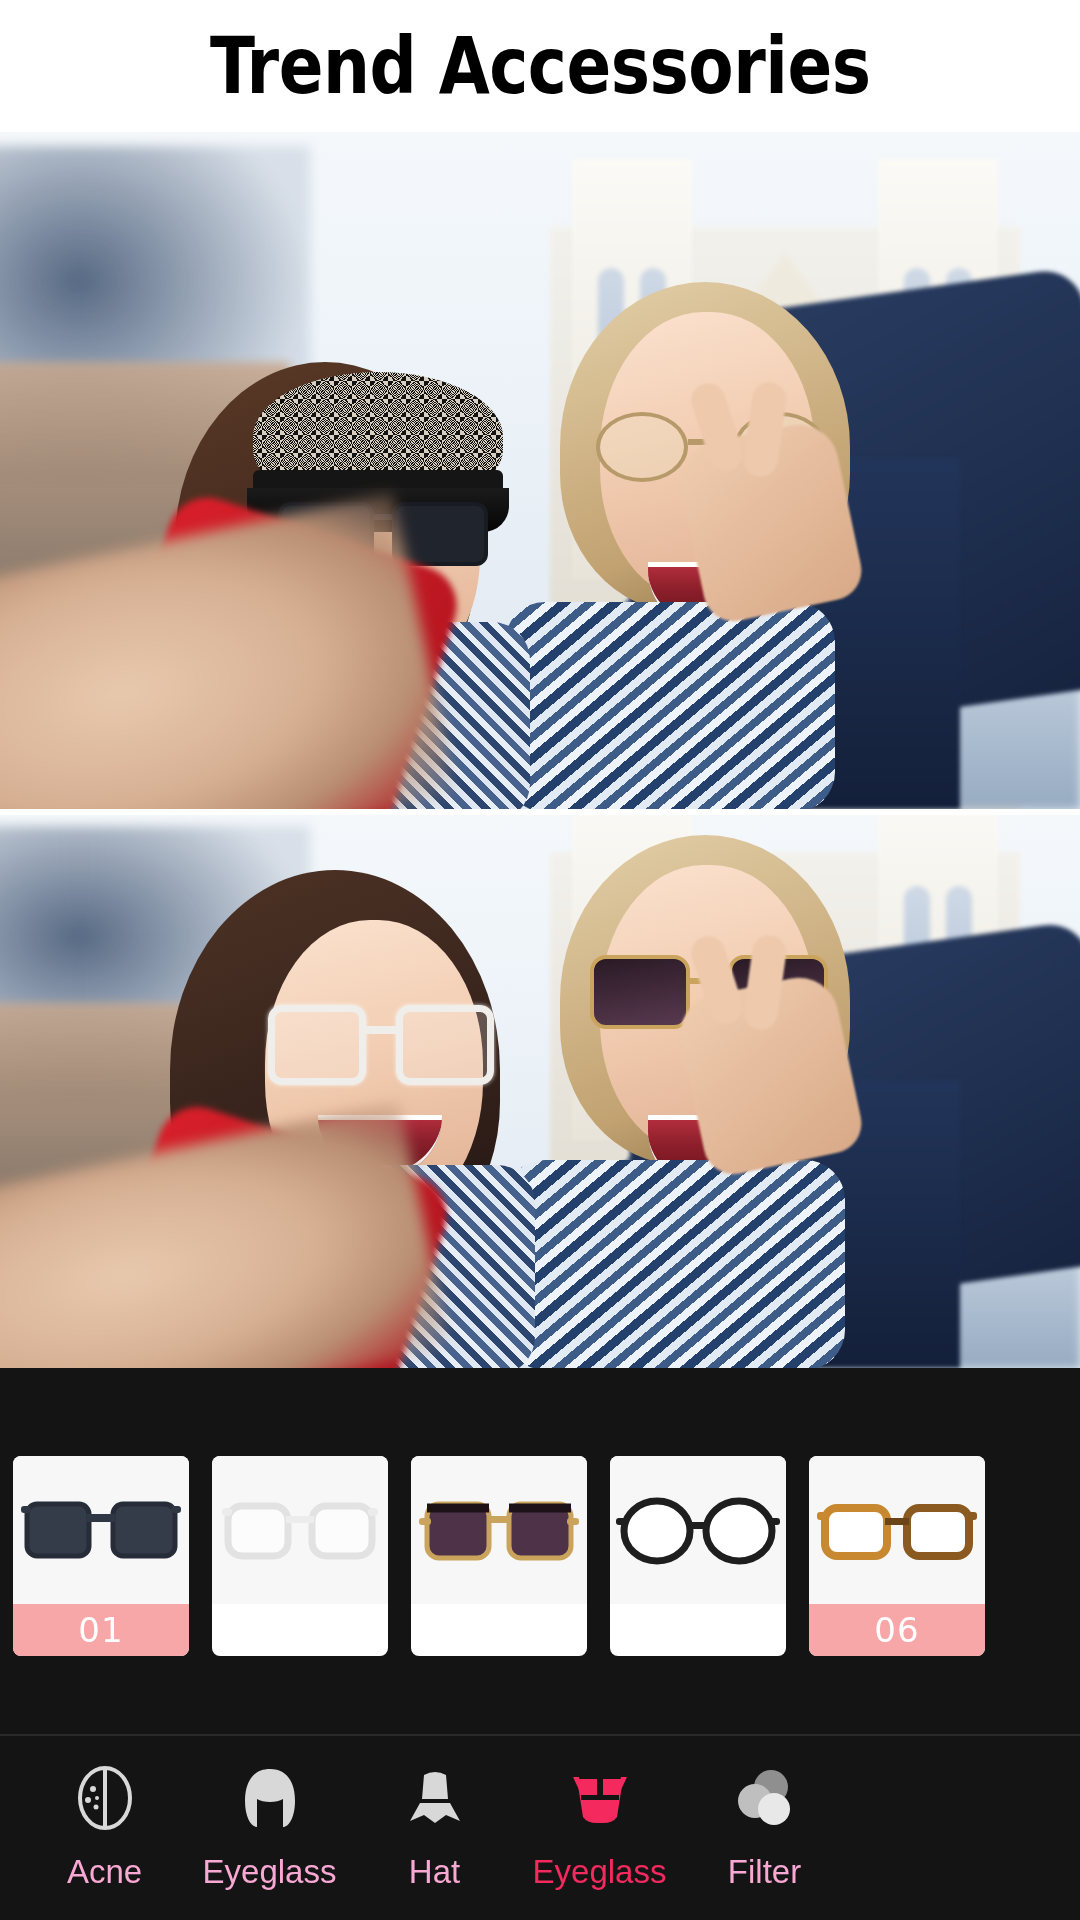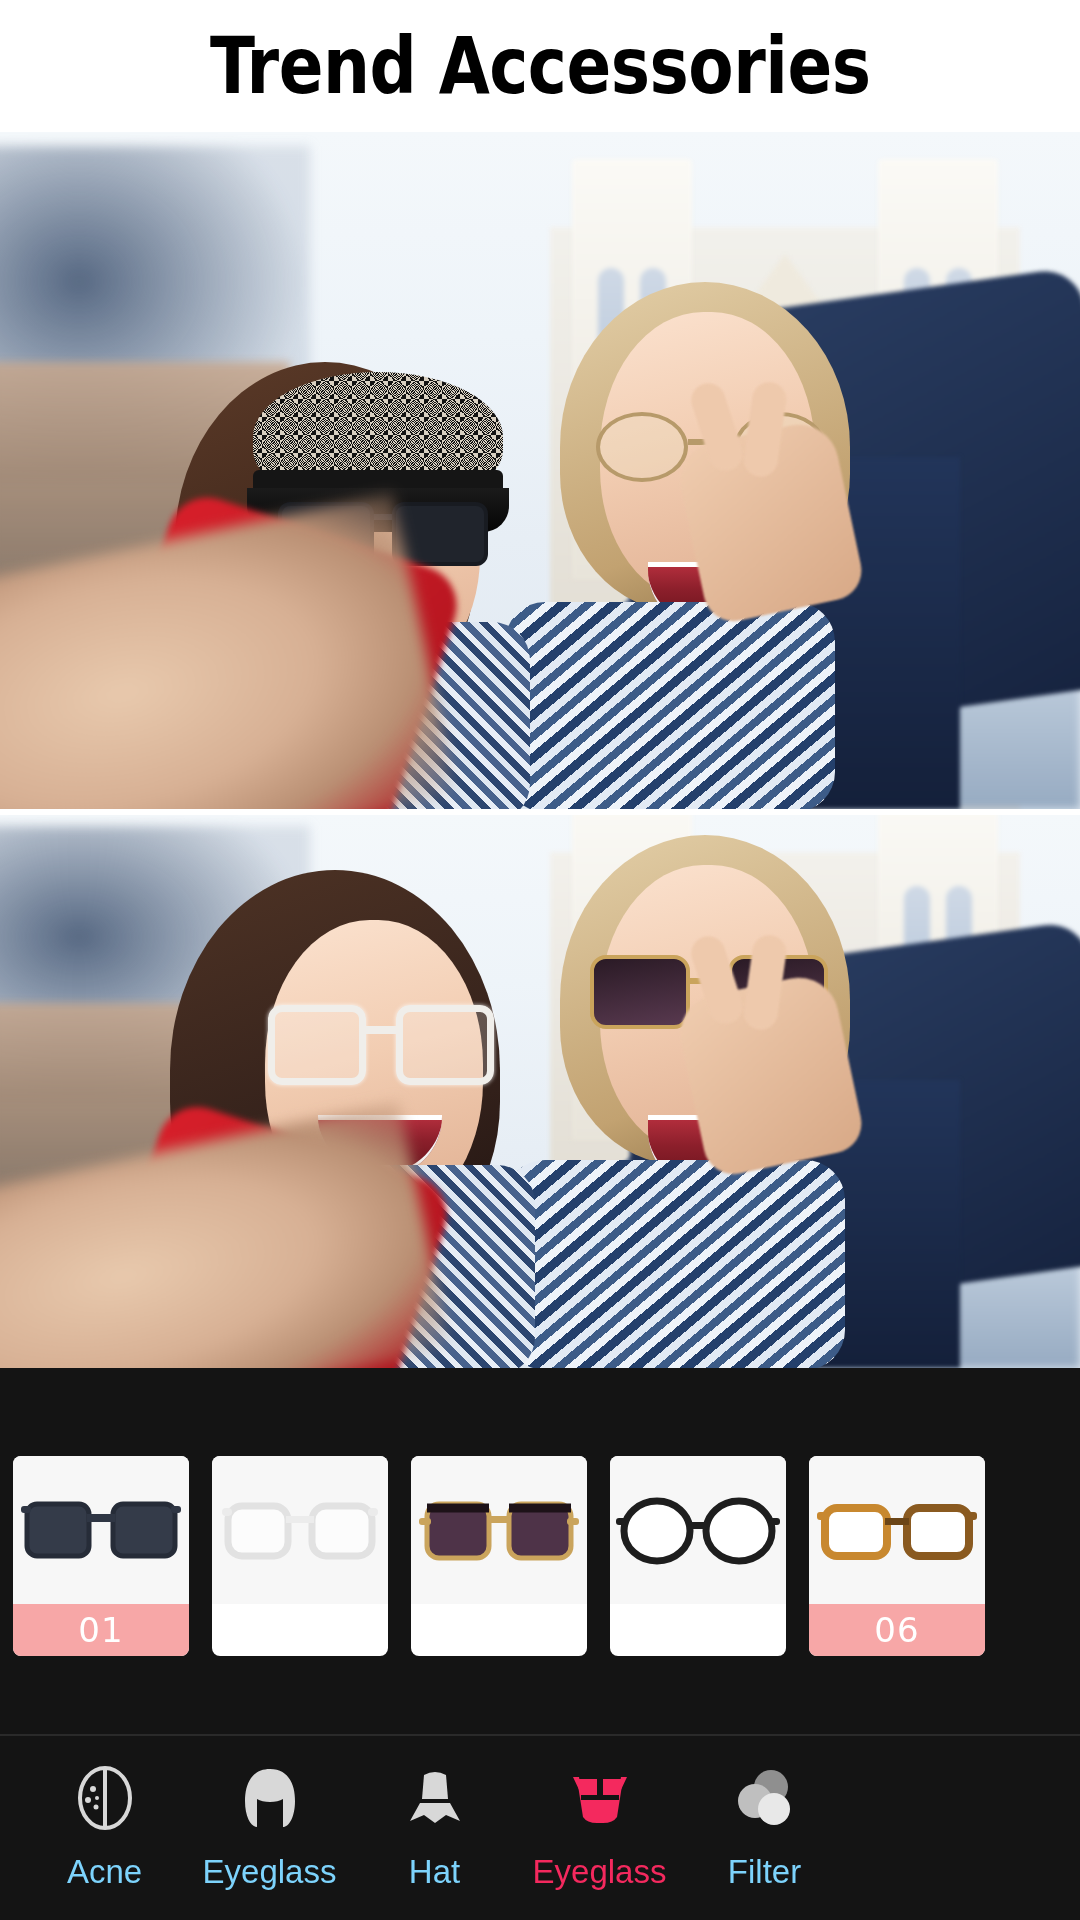--- a/index.html
+++ b/index.html
@@ -120,21 +120,21 @@
 
   
   .nav-divider { position:absolute; left:0; top:366px; width:1080px; height:2px;
     background:#2a2a2a; }
   .nav { position:absolute; left:0; top:368px; width:1080px; height:184px;
     display:flex; align-items:center; }
   .nav-item { flex:0 0 auto; width:165px; display:flex; flex-direction:column;
     align-items:center; justify-content:center; gap:22px; }
   .nav-item.first { width:92px; align-items:flex-start; padding-left:0; margin-left:-70px; }
   .nav-icon { width:66px; height:66px; position:relative; }
-  .nav-label { font-size:33px; color:#7dd3fc; font-family:"Liberation Sans",sans-serif;
+  .nav-label { font-size:33px; color:#f9a8d4; font-family:"Liberation Sans",sans-serif;
     white-space:nowrap; }
   .nav-item.active .nav-label { color:#f4295e;text-align:right; }
 </style>
 </head>
 <body>
 
 <div class="app">
 
   <div class="title-bar">
     <div class="title-text">Trend Accessories</div>

